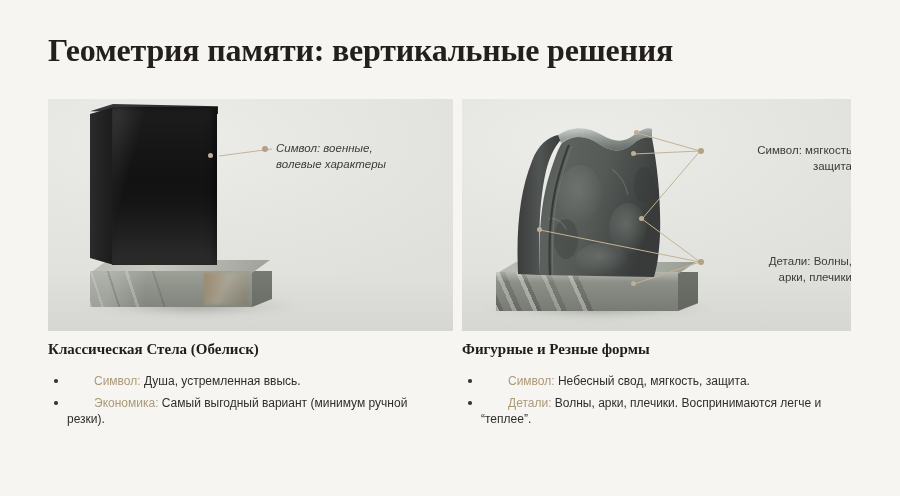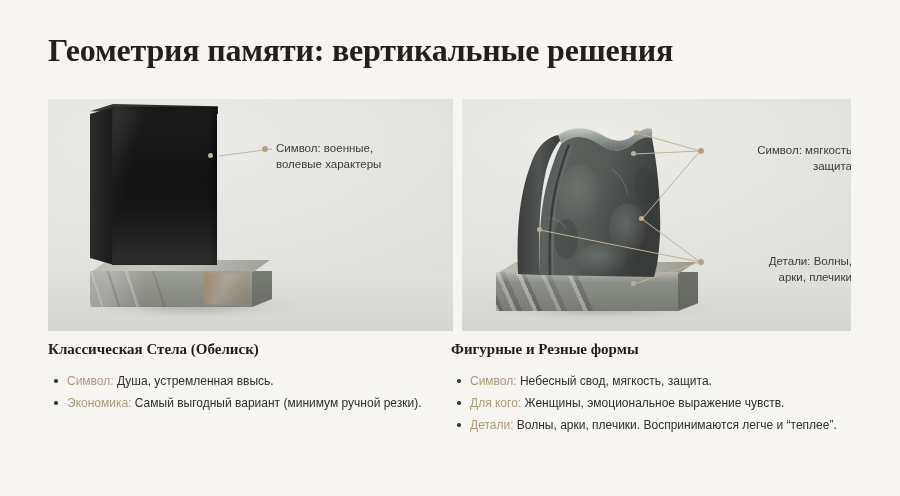--- a/index.html
+++ b/index.html
@@ -21,21 +21,21 @@
     color:#221f1c;
     white-space:nowrap;
   }
 
   
   .panel{
     position:absolute;top:99px;height:232px;
     background:#e4e4e1;
     overflow:hidden;
   }
-  .panel.left{left:48px;width:405px;}
+  .panel.left{left:48px;width:405px;font-style:italic;}
   .panel.right{left:462px;width:389px;text-align:right;}
   .panel-bg{
     position:absolute;inset:0;
     background:
       radial-gradient(120% 90% at 30% 18%, #ecece9 0%, #e4e4e1 46%, #dcdcd8 100%);
   }
   .floor{
     position:absolute;left:0;right:0;bottom:0;height:58px;
     background:linear-gradient(180deg,#e0e0dc 0%, #dadad6 55%, #d6d6d2 100%);
   }
@@ -149,41 +149,41 @@
   .dot{
     position:absolute;width:6px;height:6px;border-radius:50%;
     background:#b5a184;
   }
   .dot.small{width:5px;height:5px;background:#bfae93;}
   .lead{position:absolute;left:0;top:0;width:100%;height:100%;pointer-events:none;}
 
   
   .col{position:absolute;top:341px;}
   .col.left{left:48px;width:395px;}
-  .col.right{left:451px;width:400px;}
+  .col.right{left:462px;width:400px;}
   .col h3{
     margin:0 0 15px 0;
     font-family:"Liberation Serif", serif;
     font-weight:700;font-size:15px;
     color:#201d1a;
   }
   .bullets{list-style:none;margin:0;padding:0;}
   .bullets li{
     position:relative;
     padding-left:19px;
     margin-bottom:6px;
     font-size:12px;line-height:16px;
     color:#2e2e2e;
   }
   .bullets li .bullet-dot{
     position:absolute;left:6px;top:6px;
     width:3.5px;height:3.5px;border-radius:50%;
     background:#39393a;
   }
-  .lbl{color:#ab9a78;}
+  .lbl{color:#ab9a78;margin-left:27px;}
   .txt{color:#2e2e2e;}
 </style>
 </head>
 <body>
 
 <div class="slide">
 
   <div class="title">Геометрия памяти: вертикальные решения</div>
 
   <div class="panel left">
@@ -305,22 +305,18 @@
 
   <div class="col right">
     <h3>Фигурные и Резные формы</h3>
     <ul class="bullets">
       <li>
         <span class="bullet-dot"></span>
         <span class="lbl">Символ:</span><span class="txt"> Небесный свод, мягкость, защита.</span>
       </li>
       <li>
         <span class="bullet-dot"></span>
-        <span class="lbl">Для кого:</span><span class="txt"> Женщины, эмоциональное выражение чувств.</span>
-      </li>
-      <li>
-        <span class="bullet-dot"></span>
         <span class="lbl">Детали:</span><span class="txt"> Волны, арки, плечики. Воспринимаются легче и “теплее”.</span>
       </li>
     </ul>
   </div>
 
 </div>
 
 </body></html>

